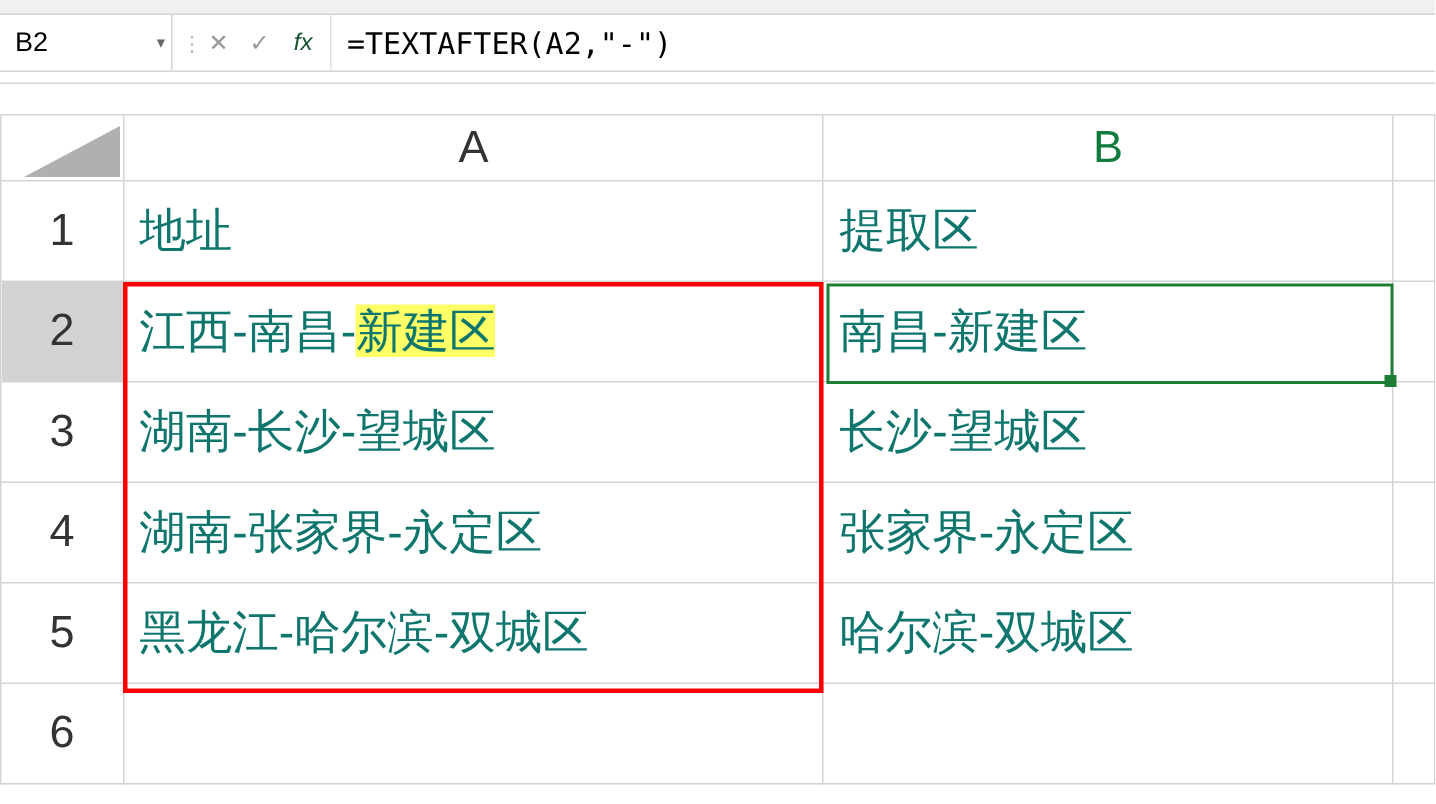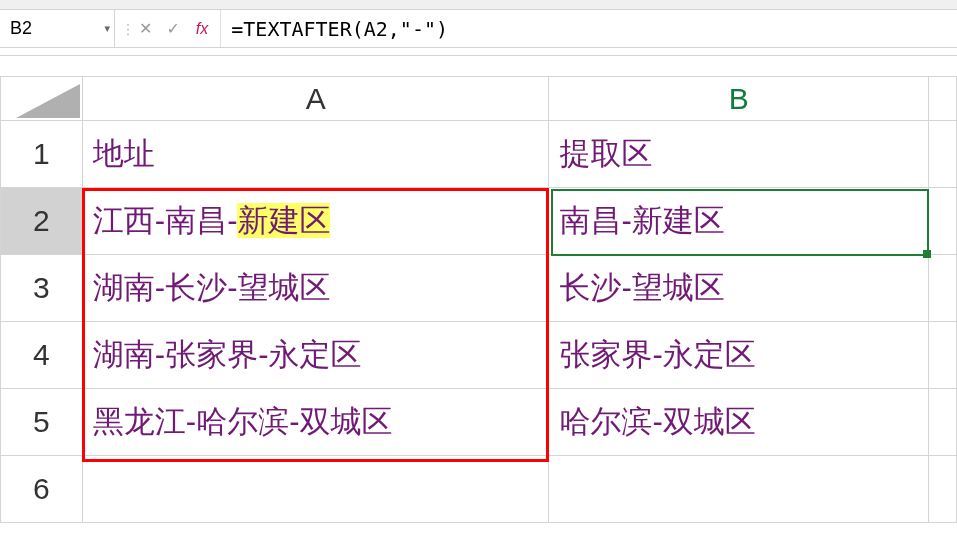--- a/index.html
+++ b/index.html
@@ -53,21 +53,21 @@
     }
     .fx-controls .ex { width: 8px; color: #bbb; font-size: 14px; }
     .fx-btn {
       color: #999;
       font-size: 16px;
       padding: 0 4px;
     }
     .fx-label {
       font-style: italic;
       font-size: 16px;
-      color: #be185d;
+      color: #14532d;
       padding: 0 6px;
     }
     .formula-input {
       flex: 1;
       height: 100%;
       display: flex;
       align-items: center;
       padding: 0 10px;
       font-size: 20px;
       font-family: Consolas, "Microsoft YaHei", monospace;
@@ -119,21 +119,21 @@
       font-size: 30px;
       color: #333;
       width: 82px;
       text-align: center;
     }
     th.rowh.active { background: #d2d2d2; }
     td.cell {
       height: 67px;
       font-size: 31px;
       padding: 0 10px;
-      color: #701a75;
+      color: #0f766e;
       vertical-align: middle;
       white-space: nowrap;
     }
     .col-a { width: 467px; }
     .col-b { width: 380px; }
     .col-c { width: 28px; }
     
     .hl { background: #ffff66; margin-top: 20px; }
     
     

